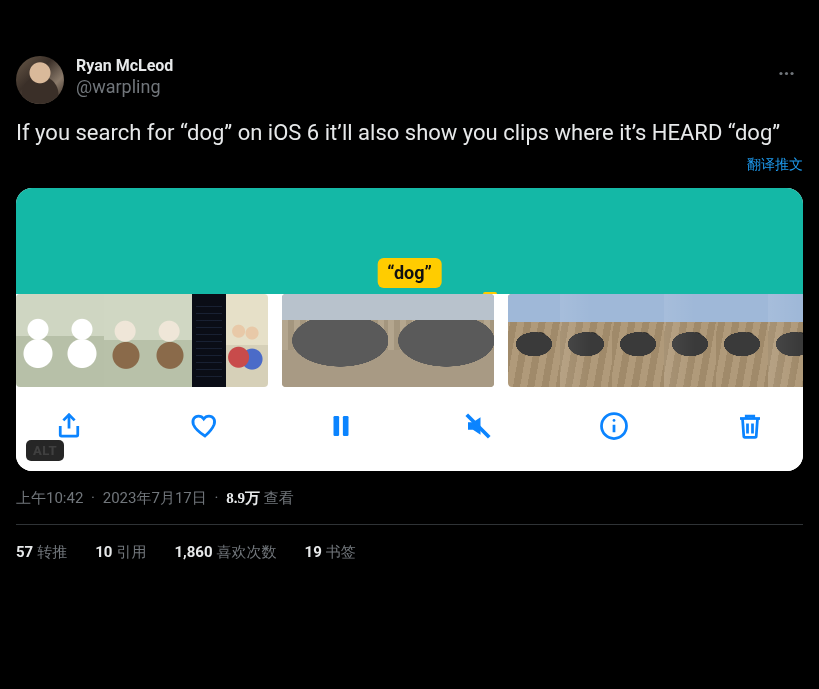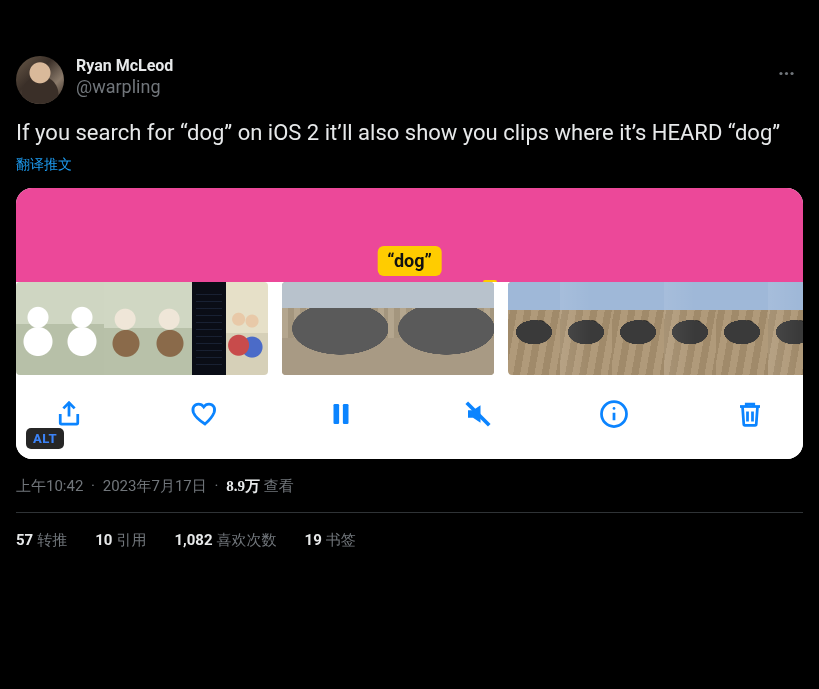--- a/index.html
+++ b/index.html
@@ -67,31 +67,32 @@
     line-height: 1.35;
     margin-top: 14px;
     color: #e7e9ea;
     font-weight: 400;
   }
   .translate-link {
     color: #1d9bf0;
     font-size: 14px;
     margin-top: 8px;
     cursor: pointer;
+    text-align: right;
   }
   .media-card {
     margin-top: 14px;
     border-radius: 16px;
     overflow: hidden;
     background: #fff;
     position: relative;
   }
   .media-top {
-    height: 94px;
-    background: #ec4899;
+    height: 106px;
+    background: #14b8a6;
     position: relative;
   }
   .dog-label {
     position: absolute;
     left: 50%;
     transform: translateX(-50%);
     bottom: 6px;
     background: #ffcc00;
     color: #111;
     font-weight: 700;
@@ -224,21 +225,21 @@
   .tool svg { width: 30px; height: 30px; stroke: currentColor; fill: none; stroke-width: 2.2; }
   .tool.pause svg, .tool.trash svg { stroke-width: 2.2; }
   .tool.pause svg rect { fill: currentColor; stroke: none; }
   .tool.mute svg .slash { stroke-width: 3; }
 
   .alt-badge {
     position: absolute;
     left: 10px;
     bottom: 10px;
     background: rgba(0,0,0,.85);
-    color: #3b82f6;
+    color: #404040;
     font-size: 13px;
     font-weight: 800;
     padding: 3px 7px;
     border-radius: 5px;
     letter-spacing: .5px;
   }
 
   .meta-line {
     margin-top: 18px;
     font-size: 15px;
@@ -281,21 +282,21 @@
     </div>
     <div class="more-btn">
       <svg viewBox="0 0 24 24">
           <circle cx="5" cy="12" r="2"></circle>
           <circle cx="12" cy="12" r="2"></circle>
           <circle cx="19" cy="12" r="2"></circle>
         </svg>
     </div>
   </div>
 
-  <div class="tweet-text">If you search for “dog” on iOS 2 it’ll also show you clips where it’s HEARD “dog”</div>
+  <div class="tweet-text">If you search for “dog” on iOS 6 it’ll also show you clips where it’s HEARD “dog”</div>
 
   <div class="translate-link">翻译推文</div>
 
   <div class="media-card">
     <div class="media-top">
       <div class="dog-label">“dog”</div>
       <div class="tick-mark"></div>
     </div>
 
     <div class="filmstrip">
@@ -380,20 +381,20 @@
   <div class="divider"></div>
 
   <div class="stats">
     <div class="stat-item">
       <span class="num">57</span><span>转推</span>
     </div>
     <div class="stat-item">
       <span class="num">10</span><span>引用</span>
     </div>
     <div class="stat-item">
-      <span class="num">1,082</span><span>喜欢次数</span>
+      <span class="num">1,860</span><span>喜欢次数</span>
     </div>
     <div class="stat-item">
       <span class="num">19</span><span>书签</span>
     </div>
   </div>
 
 </div>
 
 </body></html>

